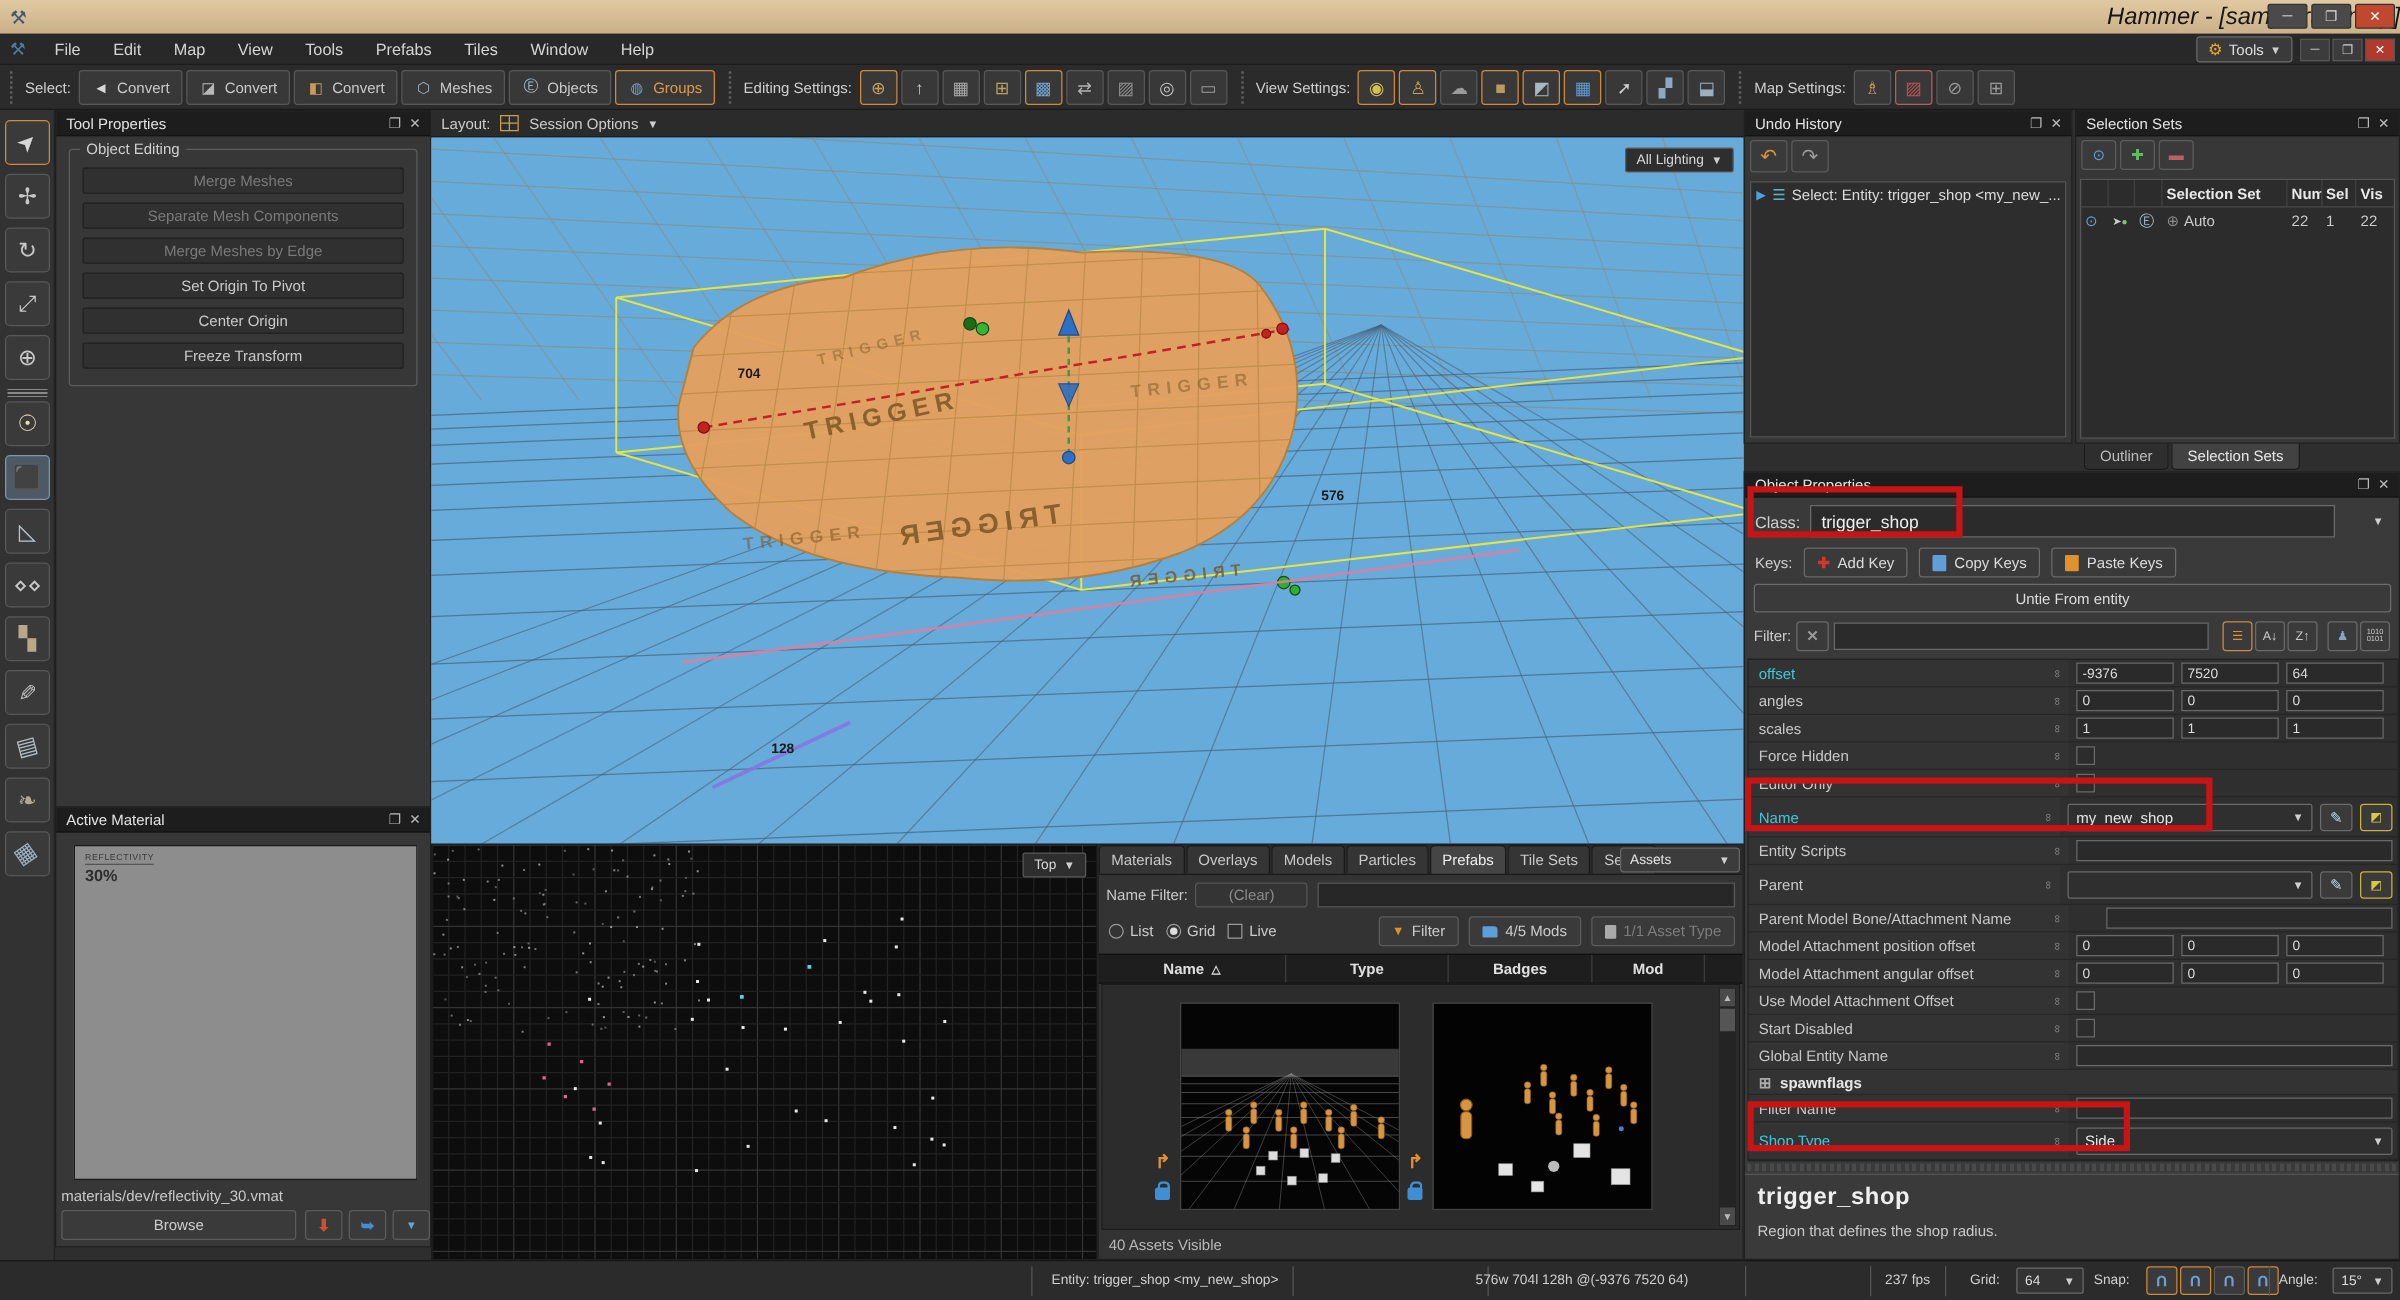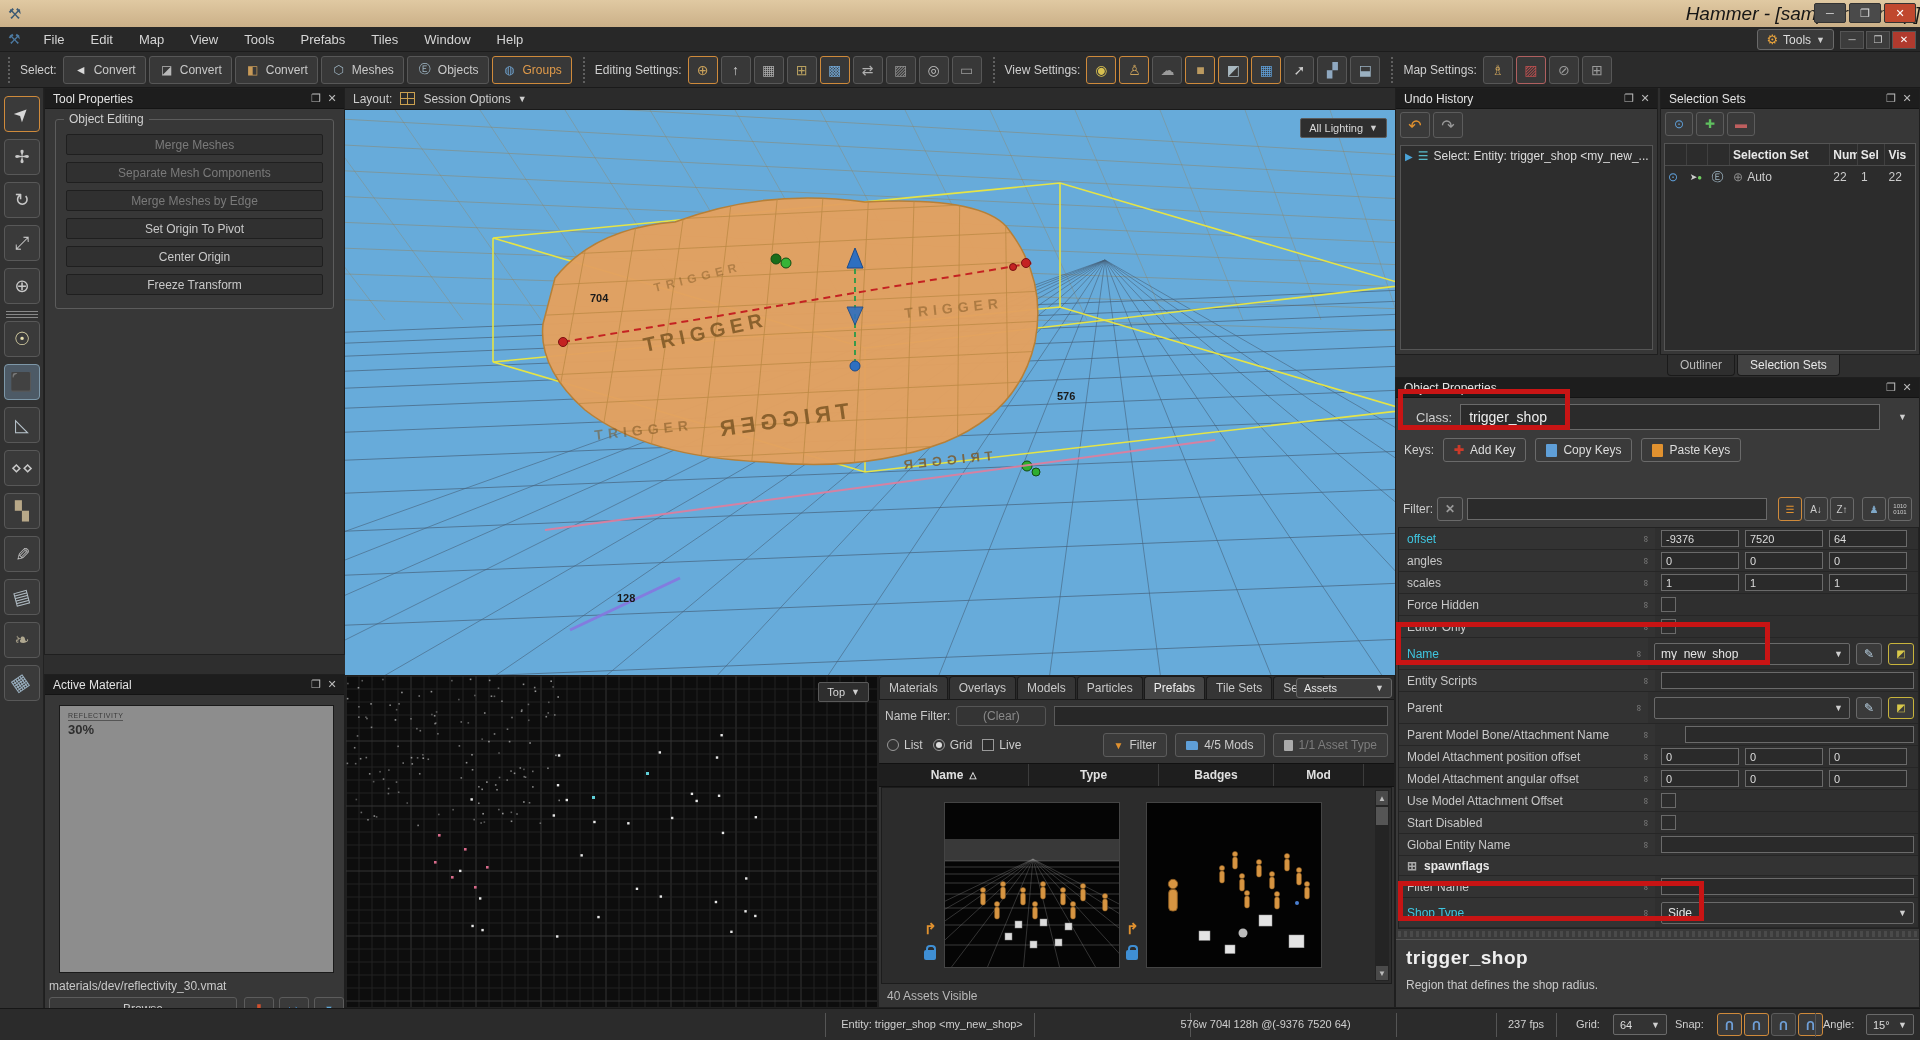--- a/index.html
+++ b/index.html
@@ -72,21 +72,21 @@
 
   
   .tooltip { position:absolute; left:32px; top:392px; width:168px; background:#2e2e2e;
     border:1px solid #c8c8c8; padding:5px 7px; z-index:60; }
   .tooltip .tt-row1 { display:flex; justify-content:space-between; margin-bottom:3px; }
   .tooltip .tt-title { color:#fff; font-weight:bold; font-size:12px; }
   .tooltip .tt-key { color:#e3a53c; font-size:12px; }
   .tooltip .tt-body { color:#b5b5b5; font-size:12px; line-height:1.25; }
 
   
-  .activemat { position:absolute; left:44px; top:674px; width:301px; height:353px; background:#373737;
+  .activemat { position:absolute; left:44px; top:645px; width:301px; height:353px; background:#373737;
     border:1px solid #1f1f1f; }
   .mat-preview { position:absolute; left:14px; top:30px; width:275px; height:268px; background:#8d8d8d;
     border:1px solid #1a1a1a; }
   .mat-refl { position:absolute; left:8px; top:6px; color:#3a3a3a; font-size:7px; letter-spacing:.5px;
     border-bottom:1px solid #555; padding-bottom:1px; }
   .mat-pct { position:absolute; left:8px; top:16px; color:#2e2e2e; font-size:13px; font-weight:bold; }
   .mat-path { position:absolute; left:4px; top:304px; color:#c9c9c9; font-size:12px; }
   .mat-browse { position:absolute; left:4px; top:322px; width:188px; height:24px; background:#3a3a3a;
     border:1px solid #5c5c5c; border-radius:3px; color:#ccc; display:flex; align-items:center; justify-content:center; }
   .mat-mini { position:absolute; top:322px; width:30px; height:24px; background:#3a3a3a;
@@ -167,21 +167,21 @@
   .ss-cell { overflow:hidden; white-space:nowrap; border-right:1px solid #404040; height:100%;
     display:flex; align-items:center; padding:0 3px; }
   .rt-tabs { position:absolute; left:272px; top:267px; display:flex; }
   .rt-tab { padding:3px 12px; border:1px solid #1a1a1a; border-top:none; background:#2e2e2e; color:#bbb;
     border-radius:0 0 4px 4px; margin-right:2px; }
   .rt-tab.active { background:#424242; color:#e8e8e8; }
 
   
   .objprops { position:absolute; left:0; top:289px; width:525px; height:631px; background:#3a3a3a; border:1px solid #1f1f1f; }
   .op-class { position:absolute; left:0; top:23px; width:100%; height:32px; display:flex; align-items:center; padding:0 8px; }
-  .op-class .lbl { color:#cfcfcf; font-size:13px; margin-right:8px;padding-left:12px; }
+  .op-class .lbl { color:#cfcfcf; font-size:13px; margin-right:8px; }
   .op-classbox { width:420px; height:26px; background:#2b2b2b; border:1px solid #6a6a6a; color:#efefef;
     font-size:14px; display:flex; align-items:center; padding:0 8px; }
   .dd-arrow { color:#cfcfcf; font-size:9px; margin-left:auto; }
   .op-keys { position:absolute; left:0; top:58px; width:100%; height:28px; display:flex; align-items:center; padding:0 8px; gap:9px; }
   .key-btn { height:24px; display:flex; align-items:center; gap:6px; padding:0 10px; background:#3a3a3a;
     border:1px solid #6a6a6a; border-radius:3px; color:#ddd; }
   .pg-ic { width:11px; height:13px; border-radius:1px; }
   .op-untie { position:absolute; left:7px; top:89px; width:510px; height:23px; background:#3a3a3a;
     border:1px solid #6a6a6a; border-radius:3px; color:#ddd; display:flex; align-items:center; justify-content:center; }
   .op-filter { position:absolute; left:0; top:116px; width:100%; height:30px; display:flex; align-items:center; padding:0 7px; }
@@ -1098,20 +1098,21 @@
         </span>
         <span class="key-btn">
           <span class="pg-ic" style="background:#5f9fd8;"></span>
           <span>Copy Keys</span>
         </span>
         <span class="key-btn">
           <span class="pg-ic" style="background:#e0912f;"></span>
           <span>Paste Keys</span>
         </span>
       </div>
+      <div class="op-untie">Untie From entity</div>
       <div class="op-filter">
         <span>Filter:</span>
         <span class="x-btn">✕</span>
         <span class="f-input"></span>
         <span style="flex:1"></span>
         <span class="sm-btn active" style="color:#e0912f;">☰</span>
         <span class="sm-btn">A↓</span>
         <span class="sm-btn">Z↑</span>
         <span style="width:6px"></span>
         <span class="sm-btn" style="color:#7fa8c8;">♟</span>

